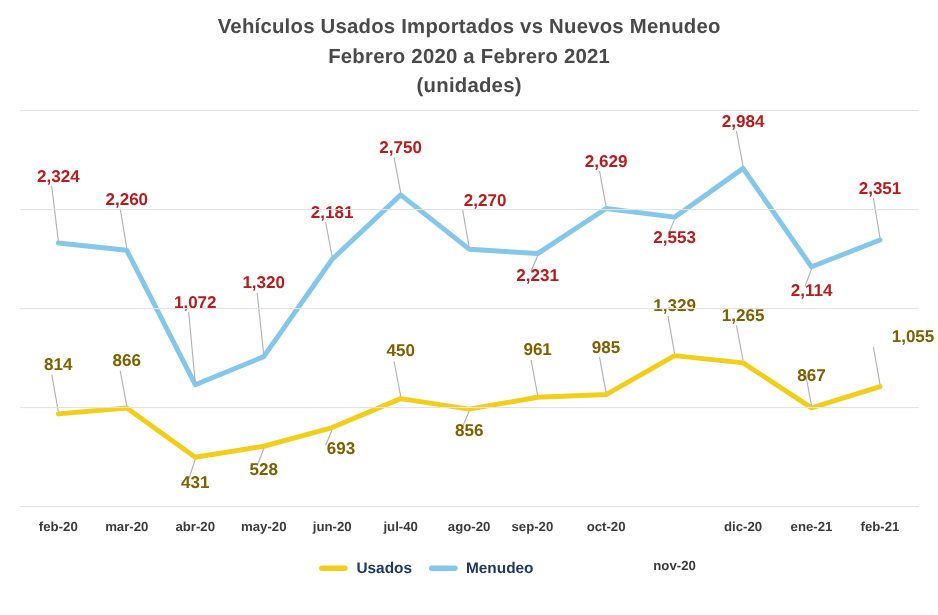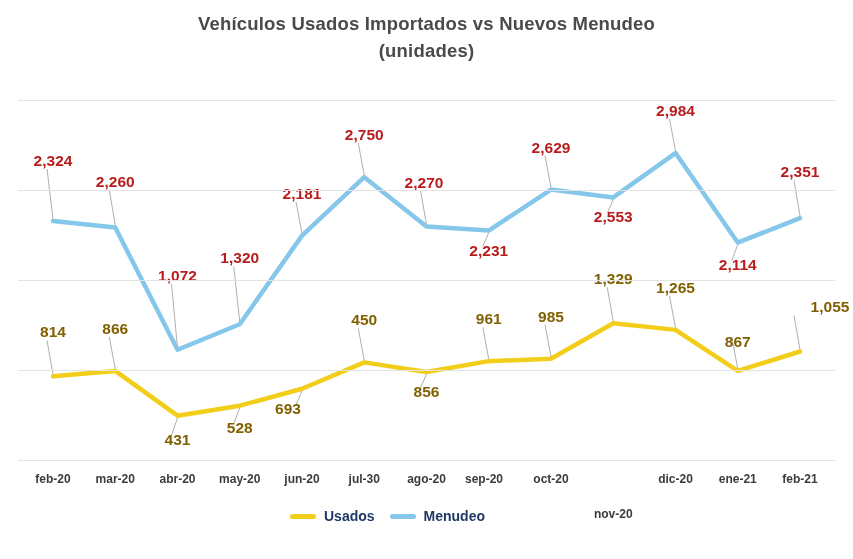--- a/index.html
+++ b/index.html
@@ -98,20 +98,21 @@
     color: #1f3864;
   }
 </style>
 </head>
 <body>
 
 <div id="chart-root">
 
   <div class="title-block">
     <span class="title-line">Vehículos Usados Importados  vs Nuevos Menudeo</span>
+    <span class="title-line">Febrero 2020 a Febrero 2021</span>
     <span class="title-line">(unidades)</span>
   </div>
 
   <div class="plot">
 
     <svg class="series-svg" viewBox="0 0 817 360" preserveAspectRatio="none">
       <polyline id="line-menudeo" fill="none" stroke="#84c7ea" stroke-width="4.5" stroke-linejoin="round" stroke-linecap="round" points="35,120.95999999999998 97.25,127.54285714285714 159.5,249.73714285714286 221.75,224.22857142857143 284,135.66857142857145 346.25,77.14285714285717 408.5,126.5142857142857 470.75,130.5257142857143 533,89.58857142857141 595.25,97.40571428571428 657.5,53.074285714285736 719.75,142.56 782,118.18285714285713"></polyline>
       <polyline id="line-usados" fill="none" stroke="#f2ce1b" stroke-width="4.5" stroke-linejoin="round" stroke-linecap="round" points="35,276.2742857142857 97.25,270.92571428571426 159.5,315.66857142857145 221.75,305.69142857142856 284,288.72 346.25,262.3885714285714 408.5,271.95428571428573 470.75,261.1542857142857 533,258.6857142857143 595.25,223.30285714285714 657.5,229.88571428571427 719.75,270.8228571428572 782,251.48571428571427"></polyline>
       <g id="leader-lines">
           <line x1="29" y1="68.95999999999998" x2="35" y2="118.95999999999998" stroke="#b0b0b0" stroke-width="1"></line>
@@ -142,32 +143,32 @@
           <line x1="776" y1="215.48571428571427" x2="782" y2="249.48571428571427" stroke="#b0b0b0" stroke-width="1"></line>
         </g>
     </svg>
     <div id="labels-layer">
         <div class="dlabel menudeo" style="left: 35px; top: 51.96px;">2,324</div>
         <div class="dlabel menudeo" style="left: 97.25px; top: 72.5429px;">2,260</div>
         <div class="dlabel menudeo" style="left: 159.5px; top: 166.737px;">1,072</div>
         <div class="dlabel menudeo" style="left: 221.75px; top: 149.229px;">1,320</div>
         <div class="dlabel menudeo" style="left: 284px; top: 84.6686px;">2,181</div>
         <div class="dlabel menudeo" style="left: 346.25px; top: 26.1429px;">2,750</div>
-        <div class="dlabel menudeo" style="left: 406px; top: 73.5143px; text-align: center;">2,270</div>
+        <div class="dlabel menudeo" style="left: 423px; top: 73.5143px; text-align: center;">2,270</div>
         <div class="dlabel menudeo" style="left: 470.75px; top: 141.526px;">2,231</div>
         <div class="dlabel menudeo" style="left: 533px; top: 38.5886px;">2,629</div>
         <div class="dlabel menudeo" style="left: 595.25px; top: 108.406px;">2,553</div>
         <div class="dlabel menudeo" style="left: 657.5px; top: 2.07429px;">2,984</div>
         <div class="dlabel menudeo" style="left: 719.75px; top: 155.56px;">2,114</div>
         <div class="dlabel menudeo" style="left: 782px; top: 63.1829px;">2,351</div>
         <div class="dlabel usados" style="left: 35px; top: 223.274px;">814</div>
         <div class="dlabel usados" style="left: 97.25px; top: 219.926px;">866</div>
         <div class="dlabel usados" style="left: 159.5px; top: 330.669px;">431</div>
         <div class="dlabel usados" style="left: 221.75px; top: 318.691px;">528</div>
-        <div class="dlabel usados" style="left: 270px; top: 299.72px;">693</div>
+        <div class="dlabel usados" style="left: 292px; top: 299.72px;">693</div>
         <div class="dlabel usados" style="left: 346.25px; top: 211.389px;">450</div>
         <div class="dlabel usados" style="left: 408.5px; top: 282.954px;">856</div>
         <div class="dlabel usados" style="left: 470.75px; top: 210.154px;">961</div>
         <div class="dlabel usados" style="left: 533px; top: 207.686px;">985</div>
         <div class="dlabel usados" style="left: 595.25px; top: 170.303px;">1,329</div>
         <div class="dlabel usados" style="left: 657.5px; top: 178.886px;">1,265</div>
         <div class="dlabel usados" style="left: 719.75px; top: 233px;">867</div>
         <div class="dlabel usados" style="left: 782px; top: 198.486px; margin-left: 30px;">1,055</div>
       </div>
   <div class="gridline" style="top: 0px;"></div>
@@ -176,21 +177,21 @@
       <div class="gridline" style="top: 270px;"></div>
       <div class="gridline" style="top: 360px;"></div>
     </div>
 
   <div class="xaxis" id="xaxis">
       <div class="xtick" style="left: 35px;">feb-20</div>
       <div class="xtick" style="left: 97.25px;">mar-20</div>
       <div class="xtick" style="left: 159.5px;">abr-20</div>
       <div class="xtick" style="left: 221.75px;">may-20</div>
       <div class="xtick" style="left: 284px;">jun-20</div>
-      <div class="xtick" style="left: 346.25px;">jul-30</div>
+      <div class="xtick" style="left: 346.25px;">jul-40</div>
       <div class="xtick" style="left: 408.5px;">ago-20</div>
       <div class="xtick" style="left: 466px;">sep-20</div>
       <div class="xtick" style="left: 533px;">oct-20</div>
       <div class="xtick" style="left: 595.25px; margin-top: 35px;">nov-20</div>
       <div class="xtick" style="left: 657.5px;">dic-20</div>
       <div class="xtick" style="left: 719.75px;">ene-21</div>
       <div class="xtick" style="left: 782px;">feb-21</div>
     </div>
 
   <div class="legend">

